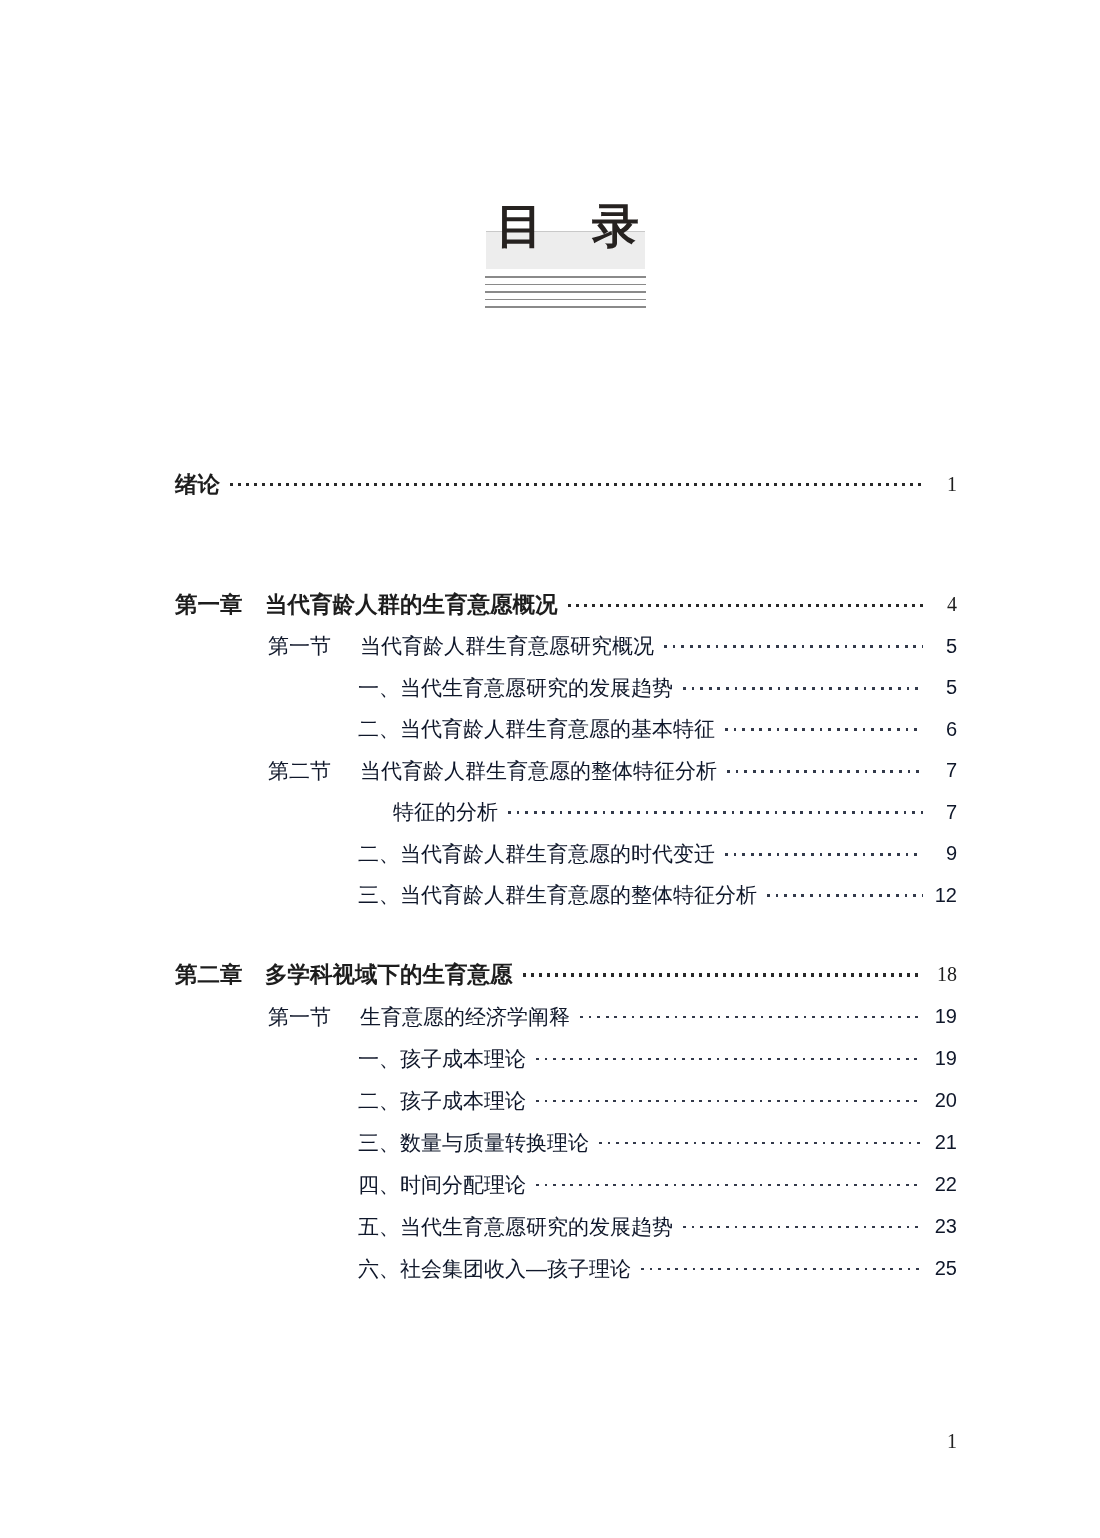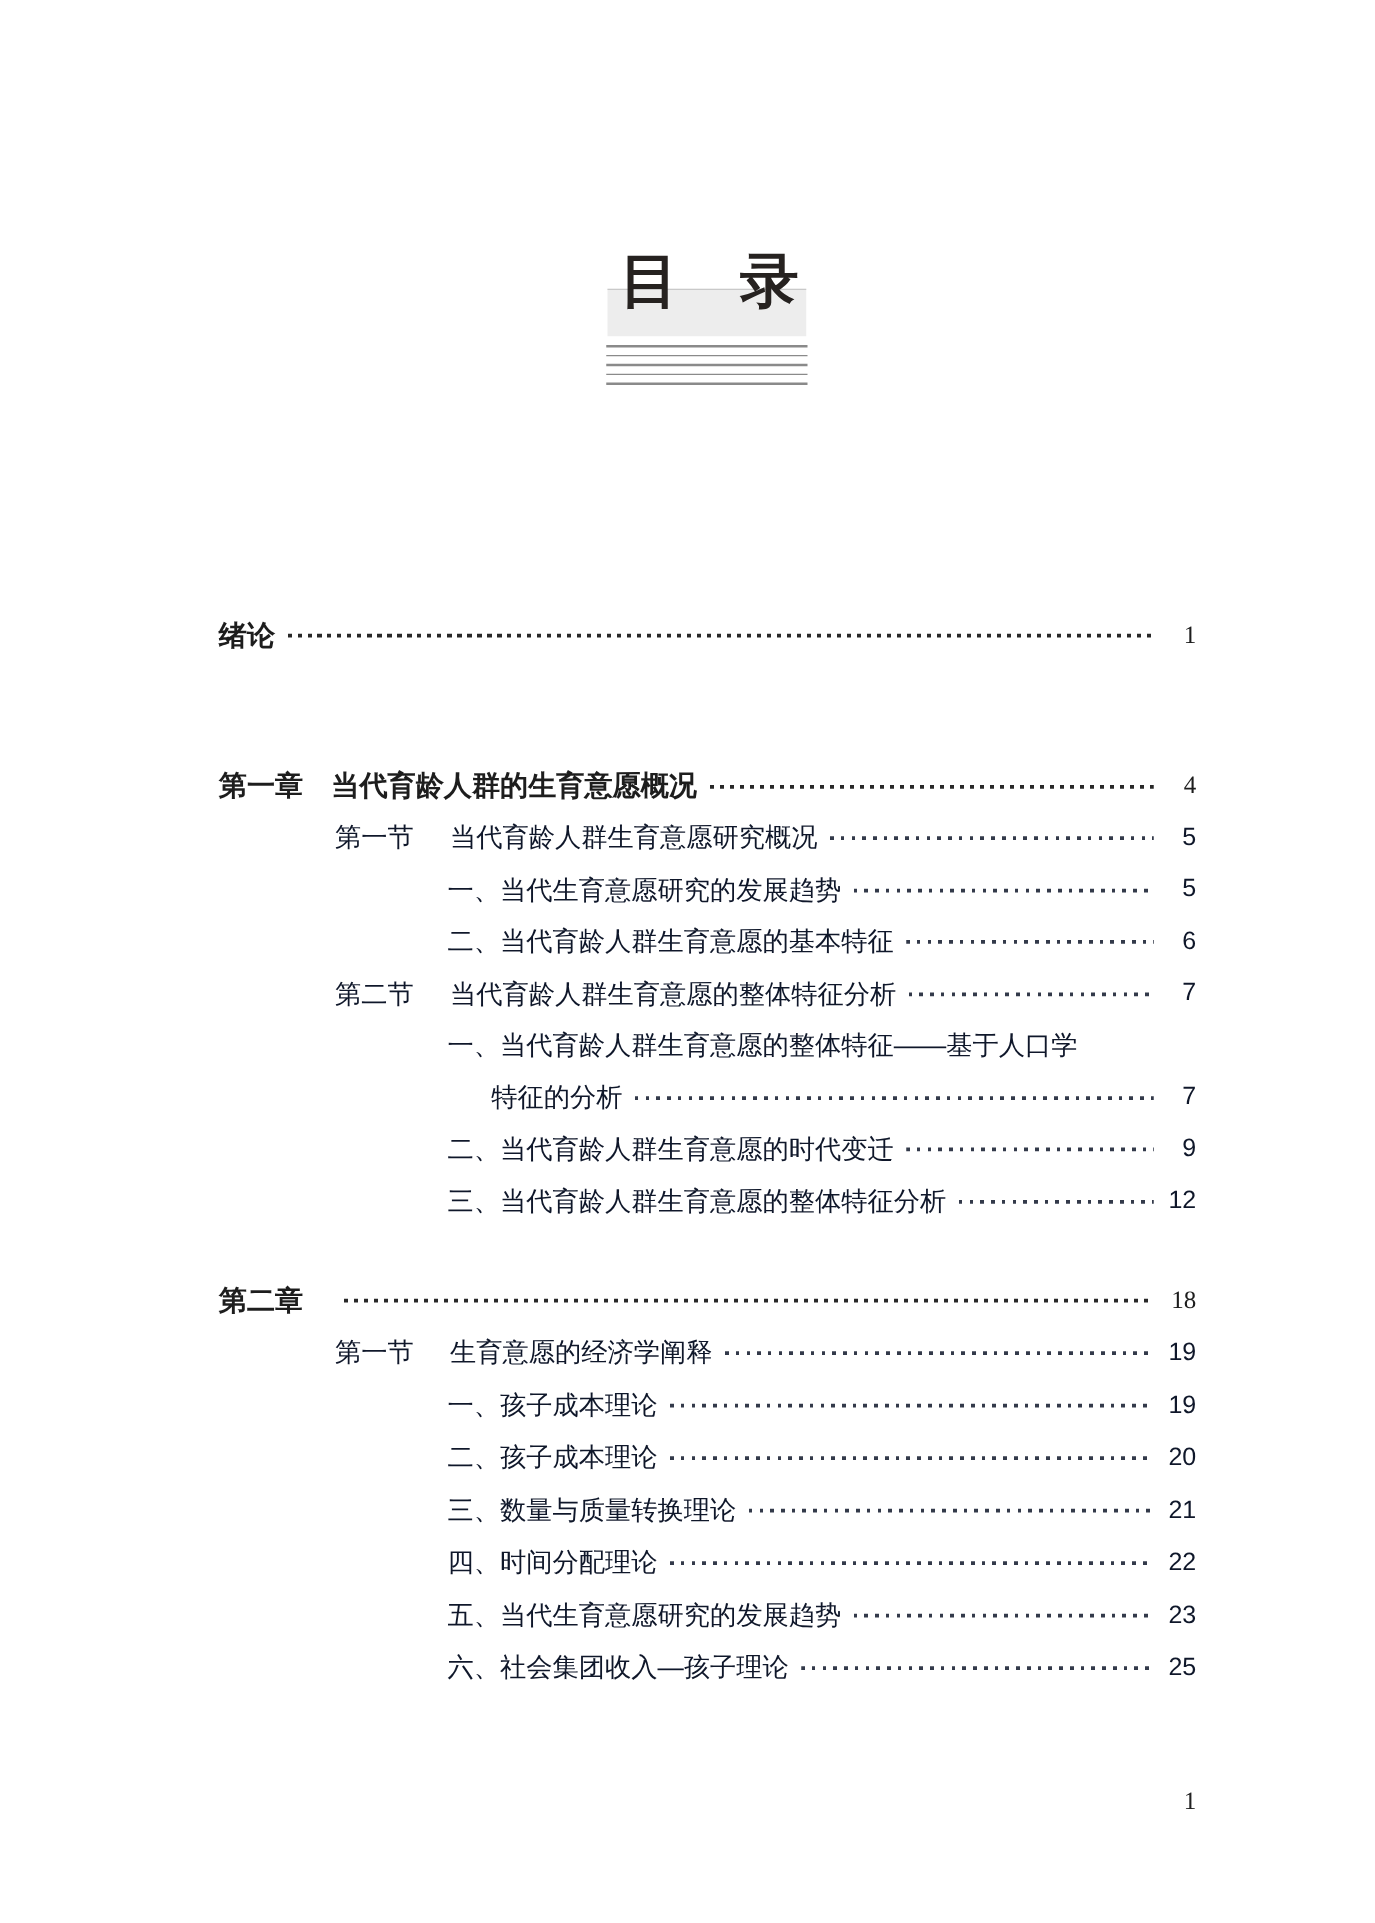--- a/index.html
+++ b/index.html
@@ -19,21 +19,21 @@
     position:absolute;left:496px;top:203px;width:143px;
     display:flex;justify-content:space-between;
     font-family:"Liberation Serif","DejaVu Serif",serif;
     font-weight:700;font-size:47px;line-height:1;color:#262220;
     z-index:2;
   }
   .rules{position:absolute;left:485px;top:276px;width:161px;z-index:1;}
   .rules .rule{height:1.5px;background:#8a8a8a;margin-bottom:6px;}
   .rules .rule:last-child{margin-bottom:0;}
   
-  .toc{position:absolute;left:175px;top:487px;width:782px;}
+  .toc{position:absolute;left:175px;top:463px;width:782px;}
   .row{
     display:flex;align-items:center;height:42px;
     font-size:21px;color:#0f172a;white-space:nowrap;
   }
   .row.h415{height:41.5px;justify-content:space-between;}
   .row.chapter{
     font-family:"Liberation Serif","DejaVu Serif",serif;
     font-weight:700;font-size:22.5px;color:#1d1d1d;
   }
   .label-fixed{flex:none;width:90px;}
@@ -117,24 +117,20 @@
       <span class="page-num">6</span>
     </div>
 
     <div class="row section h415">
       <span class="label-fixed">第二节</span>
       <span class="entry-title">当代育龄人群生育意愿的整体特征分析</span>
       <span class="leader"></span>
       <span class="page-num">7</span>
     </div>
 
-    <div class="row item h415 no-leader">
-      <span class="entry-title">一、当代育龄人群生育意愿的整体特征——基于人口学</span>
-
-    </div>
 
     <div class="row cont h415">
       <span class="entry-title">特征的分析</span>
       <span class="leader"></span>
       <span class="page-num">7</span>
     </div>
 
     <div class="row item h415">
       <span class="entry-title">二、当代育龄人群生育意愿的时代变迁</span>
       <span class="leader"></span>
@@ -144,20 +140,21 @@
     <div class="row item h415">
       <span class="entry-title">三、当代育龄人群生育意愿的整体特征分析</span>
       <span class="leader"></span>
       <span class="page-num">12</span>
     </div>
 
     <div class="spacer-2"></div>
 
     <div class="row chapter">
       <span class="label-fixed">第二章</span>
+      <span class="entry-title">多学科视域下的生育意愿</span>
       <span class="leader"></span>
       <span class="page-num">18</span>
     </div>
 
     <div class="row section">
       <span class="label-fixed">第一节</span>
       <span class="entry-title">生育意愿的经济学阐释</span>
       <span class="leader"></span>
       <span class="page-num">19</span>
     </div>

